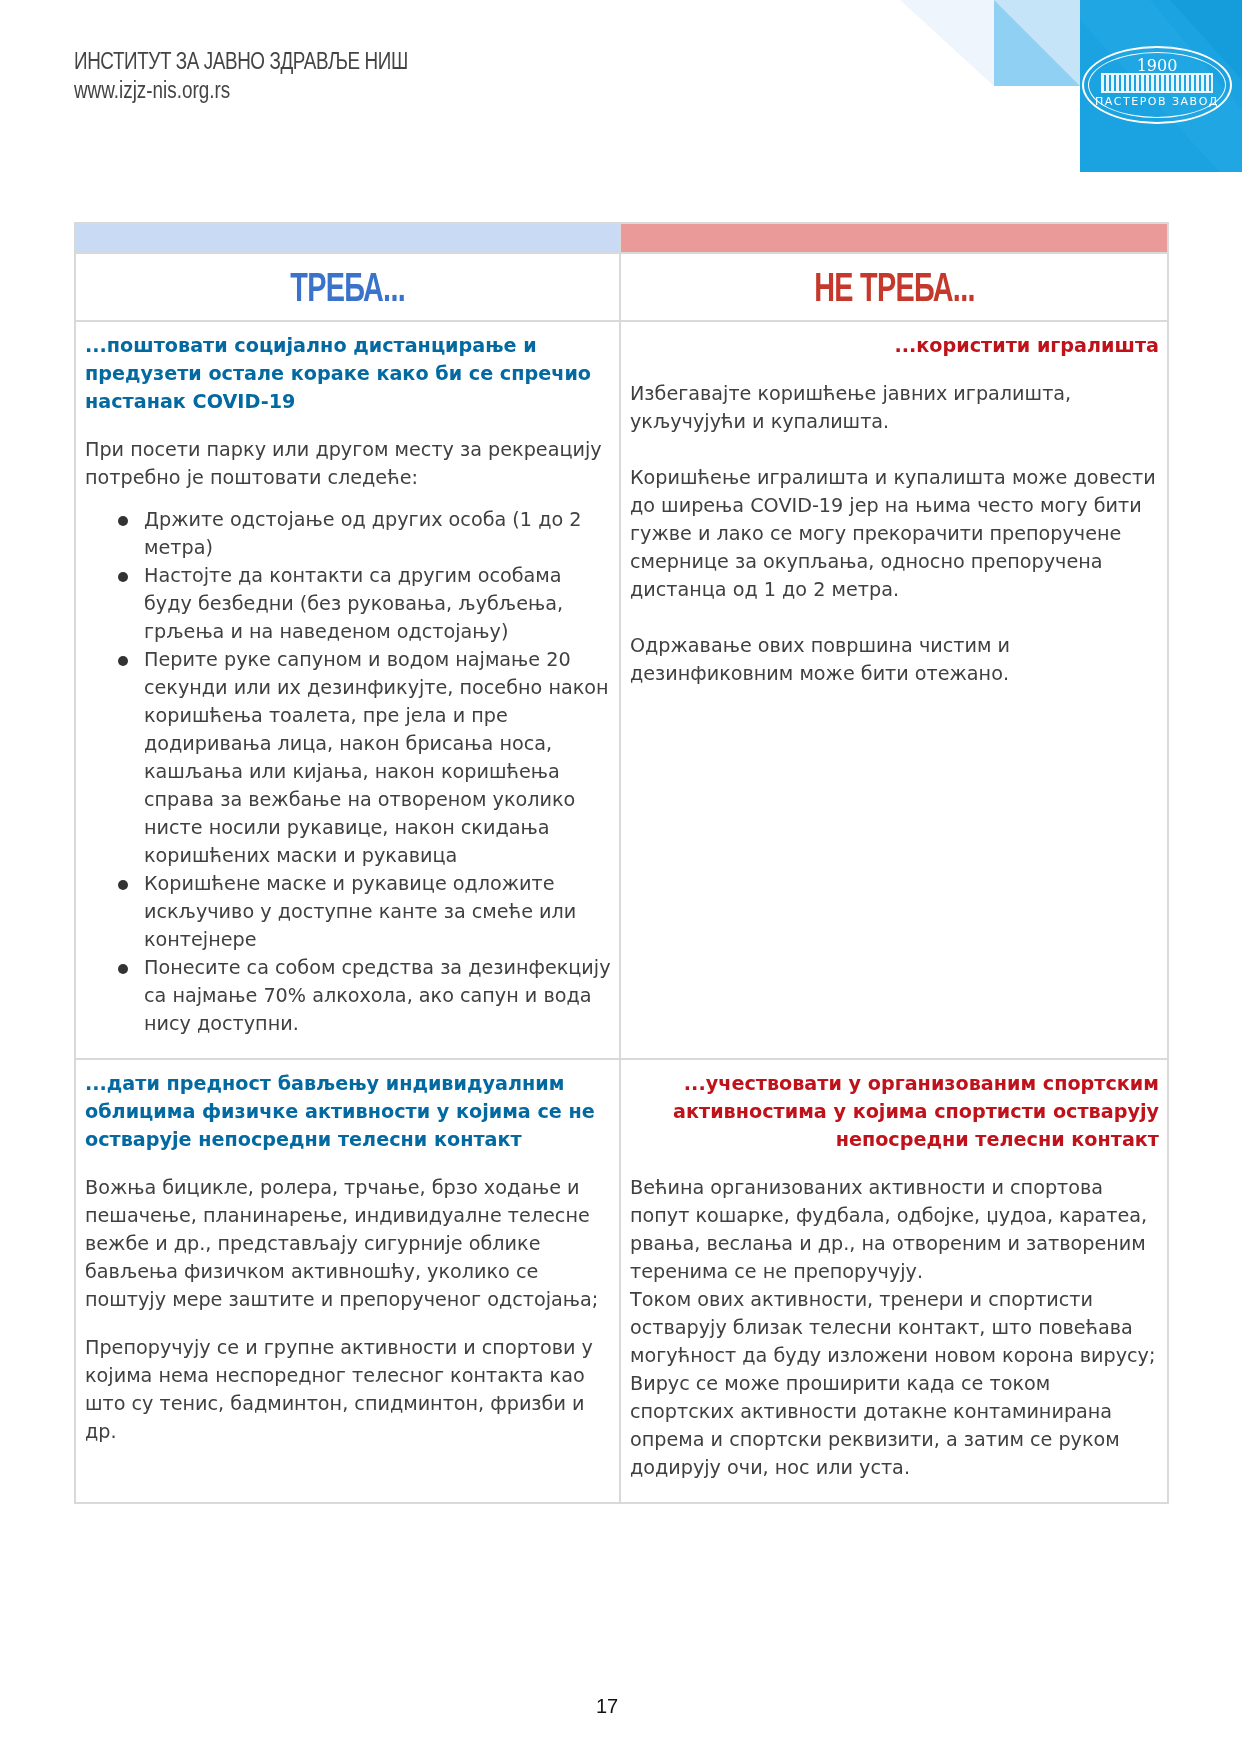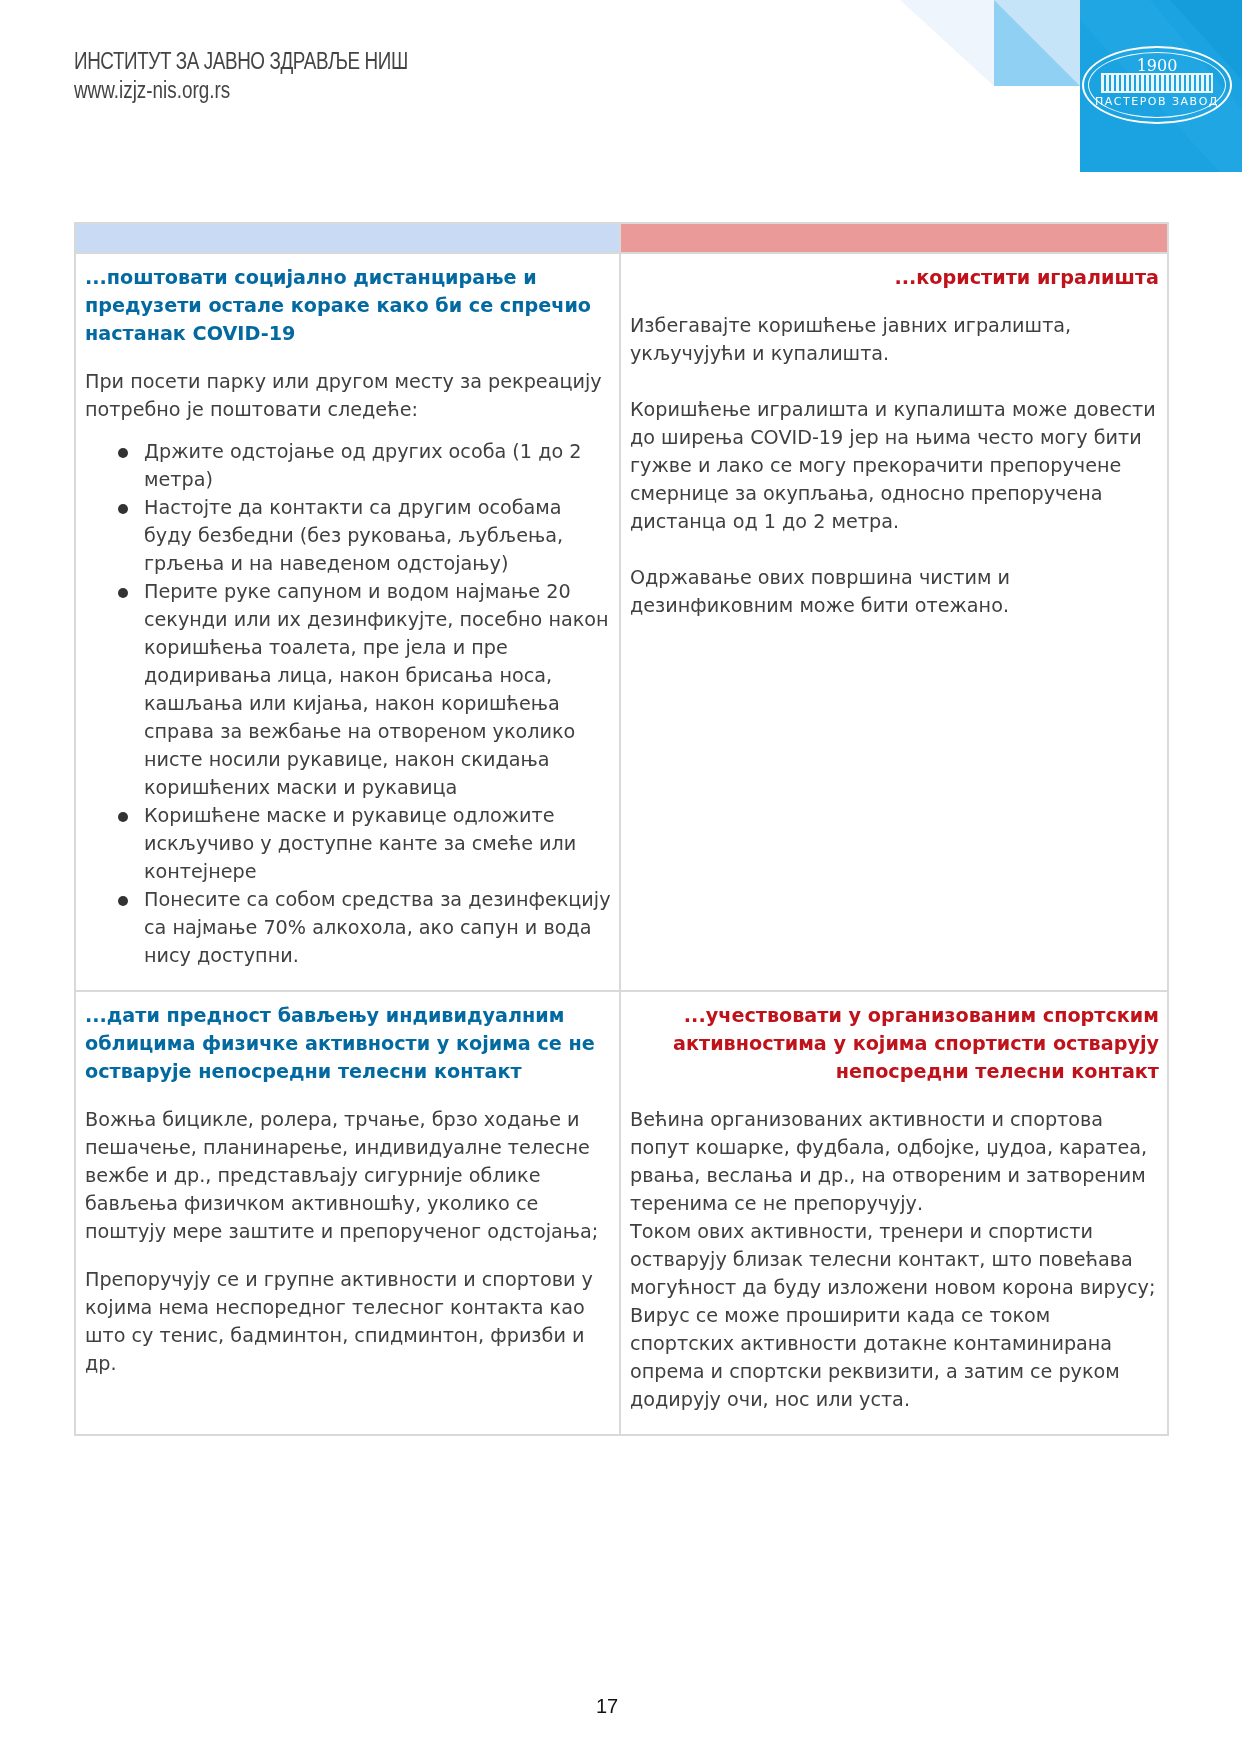--- a/index.html
+++ b/index.html
@@ -56,20 +56,28 @@
 <table class="grid">
   <colgroup>
       <col style="width:545px">
       <col style="width:548px">
     </colgroup>
   <tbody>
       <tr>
     <td class="stripe-left"></td>
     <td class="stripe-right"></td>
   </tr>
+  <tr>
+    <td class="head-cell">
+      <span class="head-text head-left">ТРЕБА...</span>
+    </td>
+    <td class="head-cell">
+      <span class="head-text head-right">НЕ ТРЕБА...</span>
+    </td>
+  </tr>
 
   <tr>
     <td class="cell" style="height:645px;">
       <p class="p lead-blue">...поштовати социјално дистанцирање и предузети остале кораке како би се спречио настанак COVID-19</p>
       <p class="p" style="margin-bottom:14px;">При посети парку или другом месту за рекреацију потребно је поштовати следеће:</p>
       <ul class="bul">
         <li><span class="dot"></span><span>Држите одстојање од других особа (1 до 2 метра)</span></li>
         <li><span class="dot"></span><span>Настојте да контакти са другим особама буду безбедни (без руковања, љубљења, грљења и на наведеном одстојању)</span></li>
         <li><span class="dot"></span><span>Перите руке сапуном и водом најмање 20 секунди или их дезинфикујте, посебно након коришћења тоалета, пре јела и пре додиривања лица, након брисања носа, кашљања или кијања, након коришћења справа за вежбање на отвореном уколико нисте носили рукавице, након скидања коришћених маски и рукавица</span></li>
         <li><span class="dot"></span><span>Коришћене маске и рукавице одложите искључиво у доступне канте за смеће или контејнере</span></li>

